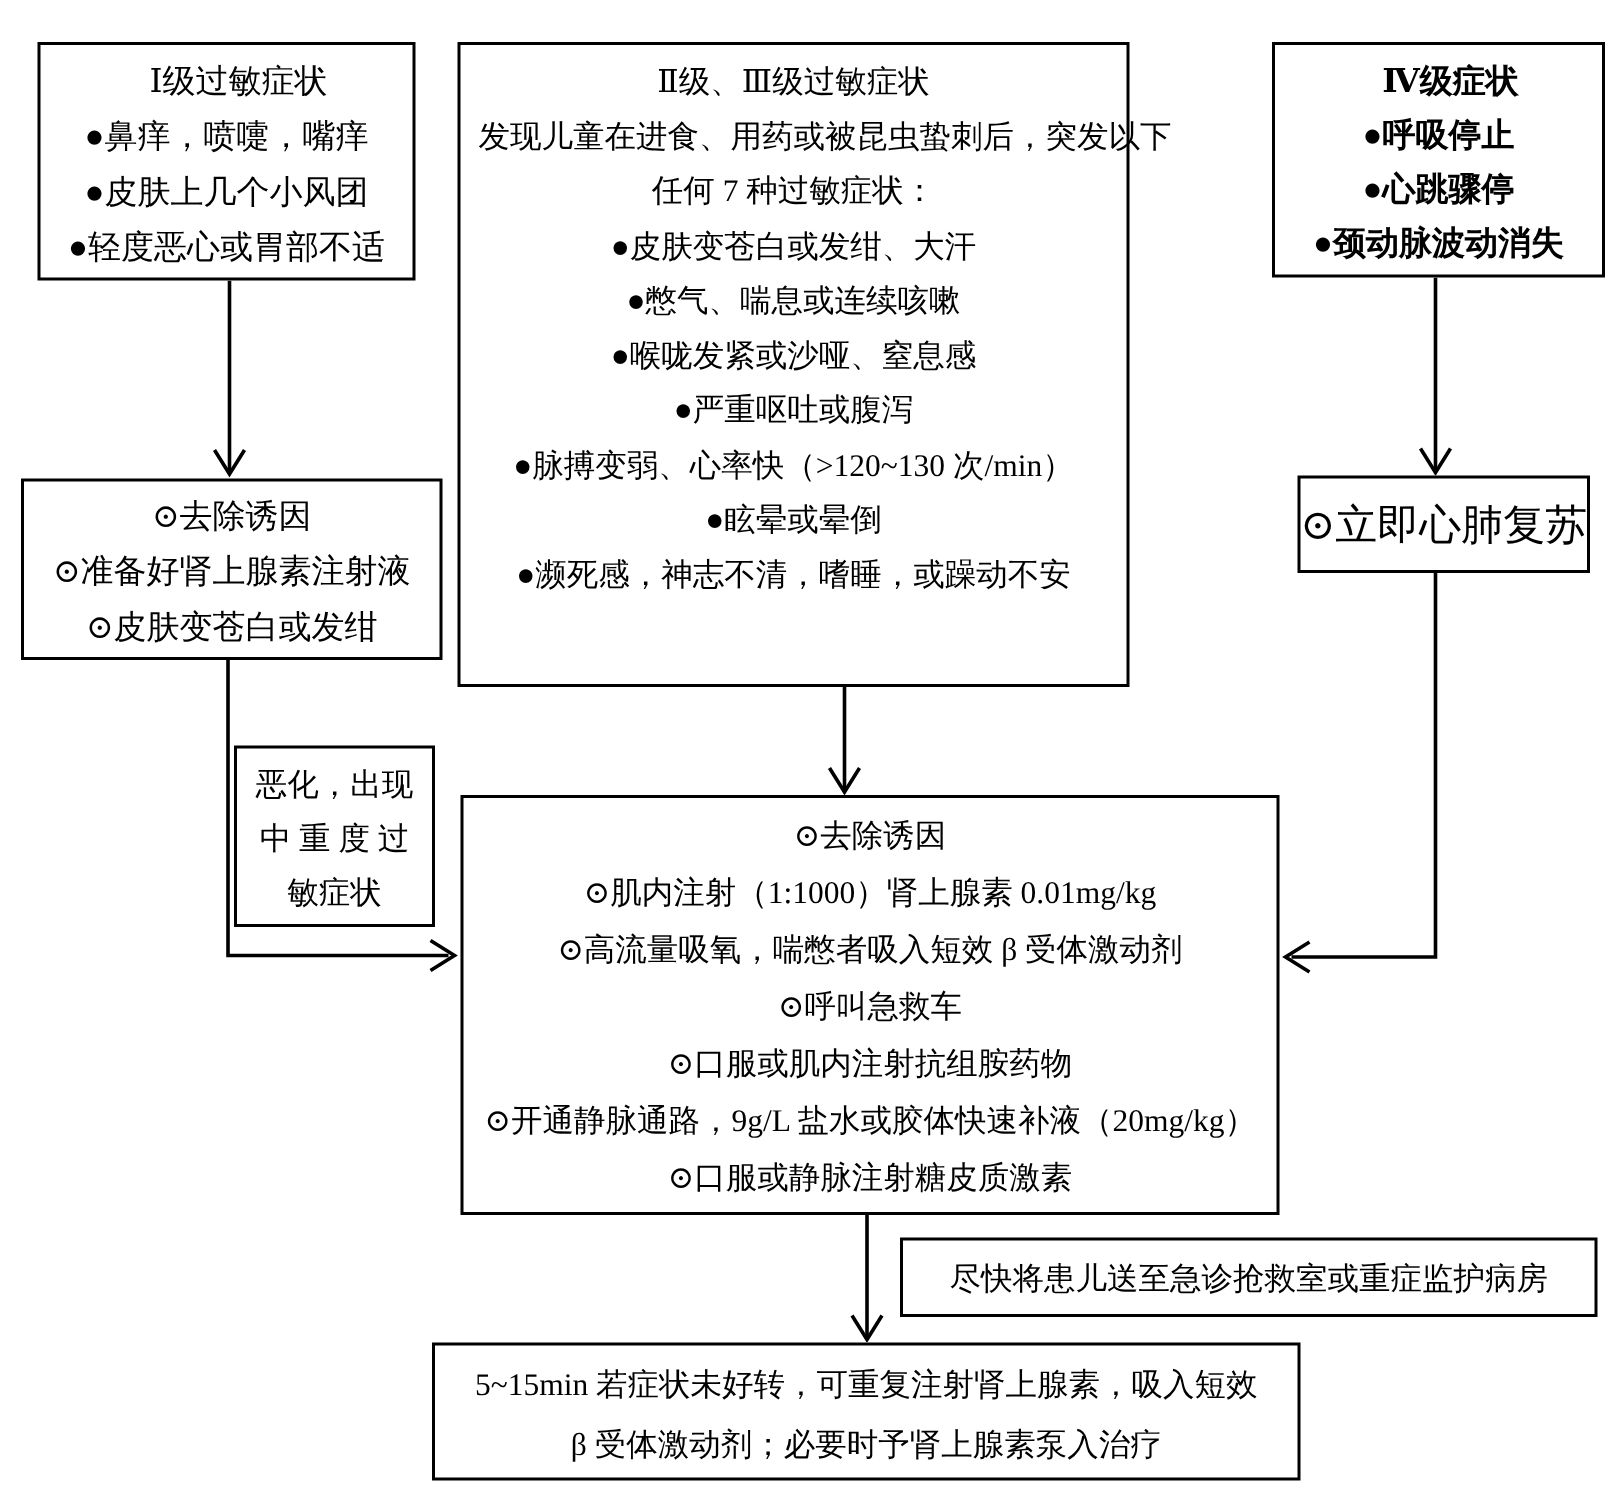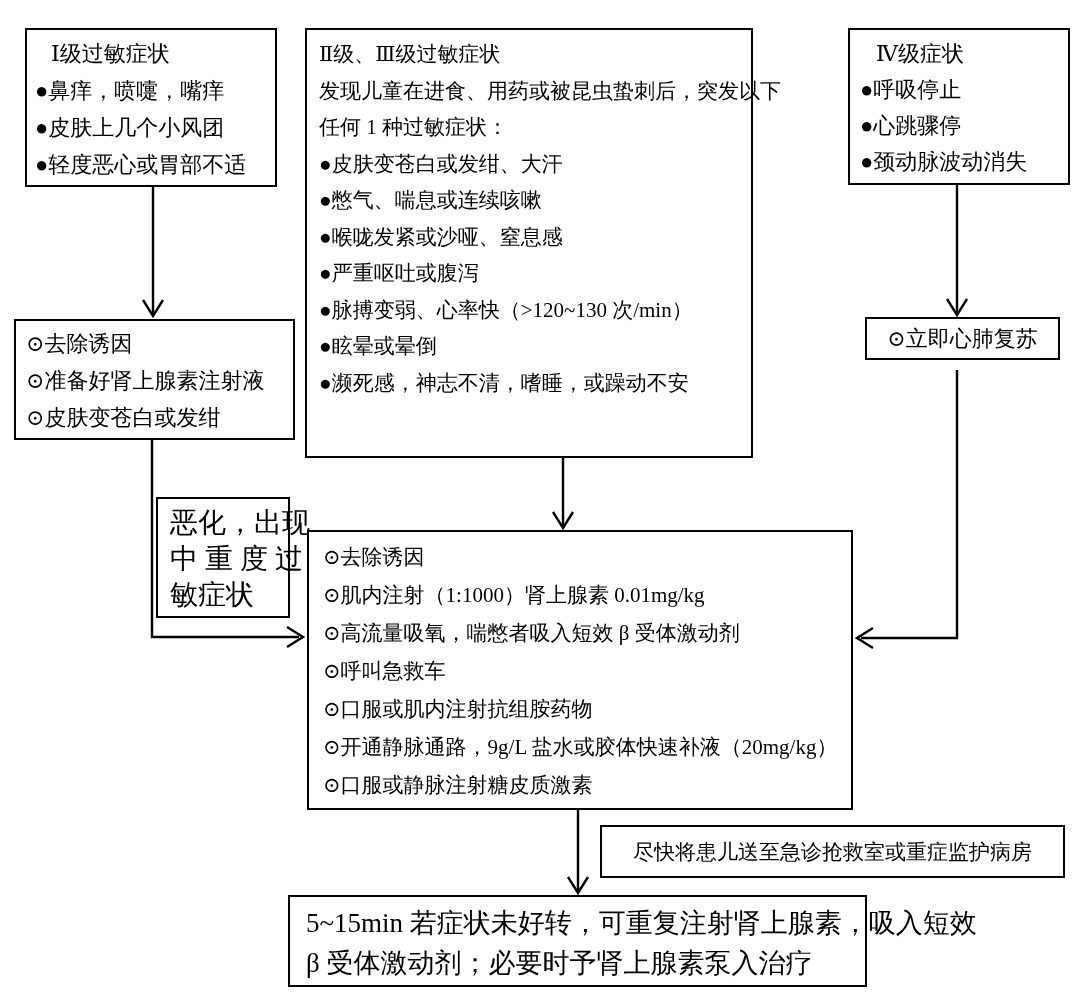--- a/index.html
+++ b/index.html
@@ -3,57 +3,58 @@
 <meta charset="utf-8">
 <style>
   html,body{margin:0;padding:0;background:#ffffff;}
   .canvas{
     position:relative;
     width:1079px;height:1007px;
     background:#ffffff;
     font-family:"Liberation Serif","DejaVu Serif",serif;
     color:#000000;
     overflow:hidden;
+    text-align:center;
   }
   .connectors{position:absolute;left:0;top:0;width:1079px;height:1007px;}
   .box{
     position:absolute;
     border:2.5px solid #000000;
     background:#ffffff;
     box-sizing:border-box;
   }
   .line{white-space:nowrap;}
   
   .b-level1{left:25px;top:28px;width:252px;height:159px;padding:5px 8px;font-size:22px;}
   .b-level1 .line{line-height:37px;}
   .b-level1 .title{padding-left:16px;}
   
   .b-level23{left:305px;top:28px;width:448px;height:430px;padding:6px 12px;font-size:21px;}
   .b-level23 .line{line-height:36.5px;}
   
-  .b-level4{left:848px;top:28px;width:222px;height:157px;padding:6px 10px;font-size:22px;}
+  .b-level4{left:848px;top:28px;width:222px;height:157px;padding:6px 10px;font-size:22px;font-weight:bold;}
   .b-level4 .line{line-height:36px;}
   .b-level4 .title{padding-left:16px;}
   
   .b-mild{left:14px;top:319px;width:281px;height:121px;padding:4px 10px;font-size:22px;}
   .b-mild .line{line-height:37px;}
   
-  .b-worsen{left:156px;top:497px;width:134px;height:121px;padding:6px 12px;font-size:28px;}
+  .b-worsen{left:156px;top:497px;width:134px;height:121px;padding:6px 12px;font-size:21px;}
   .b-worsen .line{line-height:36px;}
   
-  .b-cpr{left:865px;top:317px;width:195px;height:43px;font-size:22px;
+  .b-cpr{left:865px;top:317px;width:195px;height:65px;font-size:28px;
          display:flex;align-items:center;justify-content:center;}
   
   .b-severe{left:307px;top:530px;width:546px;height:280px;padding:6px 14px;font-size:21px;}
   .b-severe .line{line-height:38px;}
   
   .b-er{left:600px;top:825px;width:465px;height:53px;font-size:21px;
         display:flex;align-items:center;justify-content:center;}
   
-  .b-repeat{left:288px;top:895px;width:579px;height:92px;padding:6px 16px;font-size:27px;}
+  .b-repeat{left:288px;top:895px;width:579px;height:92px;padding:6px 16px;font-size:21px;}
   .b-repeat .line{line-height:40px;}
 </style>
 </head>
 <body>
 
 <div class="canvas">
 
   <svg class="connectors" viewBox="0 0 1079 1007" xmlns="http://www.w3.org/2000/svg">
     <g stroke="#000000" stroke-width="2.4" fill="none">
 
@@ -80,21 +81,21 @@
   <div class="box b-level1">
     <div class="line title">Ⅰ级过敏症状</div>
     <div class="line">●鼻痒，喷嚏，嘴痒</div>
     <div class="line">●皮肤上几个小风团</div>
     <div class="line">●轻度恶心或胃部不适</div>
   </div>
 
   <div class="box b-level23">
     <div class="line title">Ⅱ级、Ⅲ级过敏症状</div>
     <div class="line">发现儿童在进食、用药或被昆虫蛰刺后，突发以下</div>
-    <div class="line">任何 1 种过敏症状：</div>
+    <div class="line">任何 7 种过敏症状：</div>
     <div class="line">●皮肤变苍白或发绀、大汗</div>
     <div class="line">●憋气、喘息或连续咳嗽</div>
     <div class="line">●喉咙发紧或沙哑、窒息感</div>
     <div class="line">●严重呕吐或腹泻</div>
     <div class="line">●脉搏变弱、心率快（&gt;120~130 次/min）</div>
     <div class="line">●眩晕或晕倒</div>
     <div class="line">●濒死感，神志不清，嗜睡，或躁动不安</div>
   </div>
 
   <div class="box b-level4">

